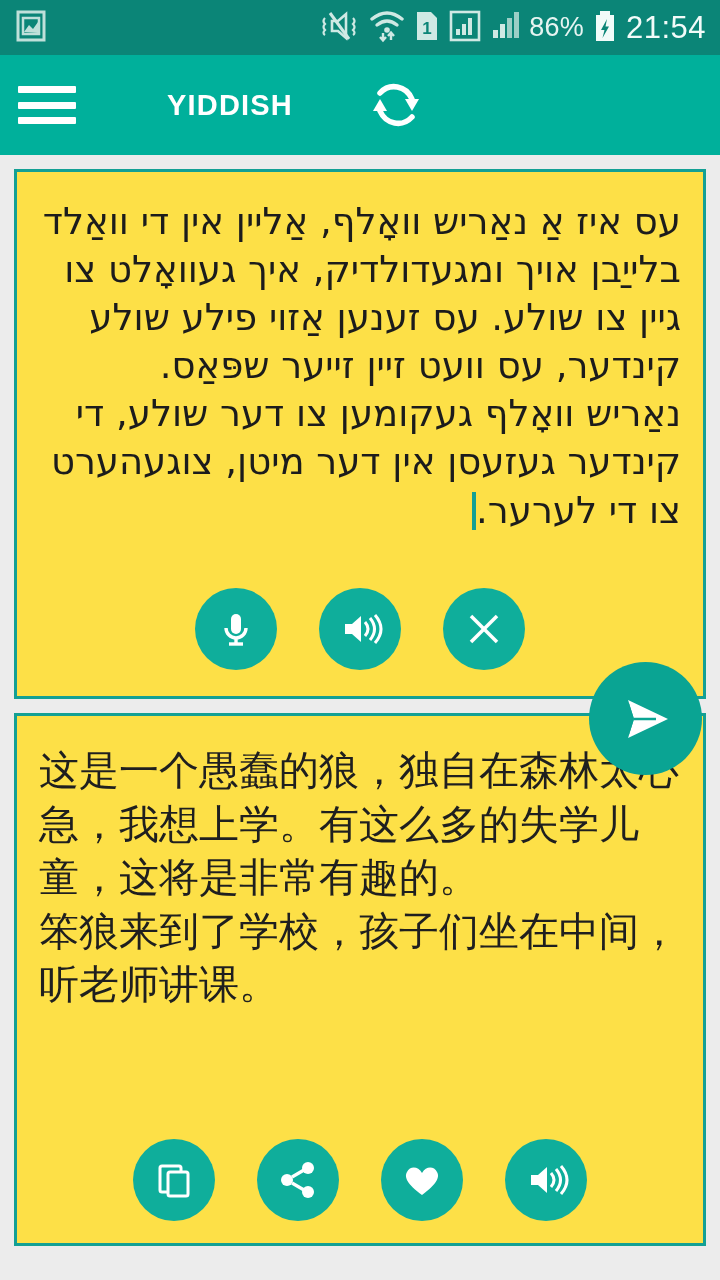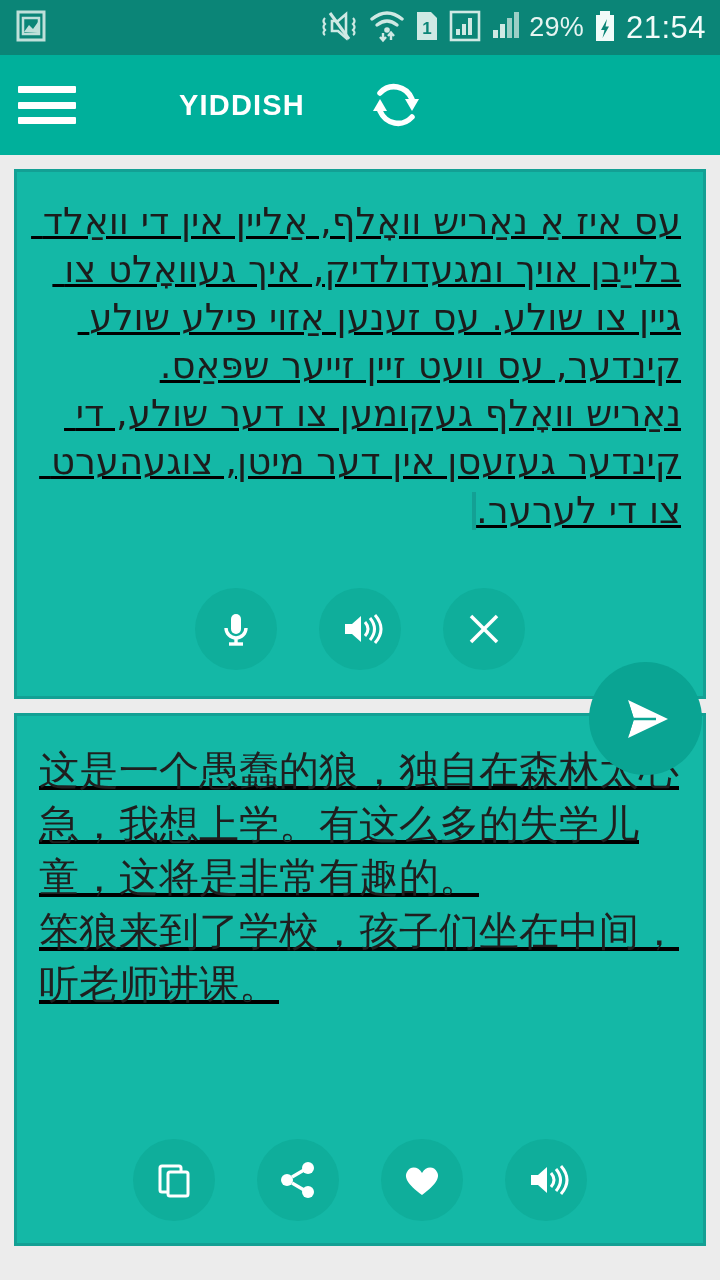--- a/index.html
+++ b/index.html
@@ -47,37 +47,36 @@
     display:block; height:7px; width:100%; background:#ffffff; border-radius:1px;
   }
   .lang {
     color:#ffffff;
     font-size:29px;
     font-weight:bold;
     letter-spacing:1.2px;
     font-family:"Liberation Sans", sans-serif;
     text-align:center;
   }
-  .lang-src { position:absolute; left:162px; width:160px; }
+  .lang-src { position:absolute; left:150px; width:160px; }
   .lang-tgt { position:absolute; left:470px; width:215px; }
   .swap-btn {
     position:absolute; left:358px; top:50%;
     transform:translateY(-50%);
     width:76px; height:76px;
     display:flex; align-items:center; justify-content:center;
     cursor:pointer;
   }
 
   
   .card {
-    background:#14b8a6;
+    background:#fde047;
     border:3px solid #13a094;
     margin:14px 14px 0 14px;
     position:relative;
-    text-decoration:underline;
   }
   .card-src { height:530px; }
   .card-tgt { height:533px; }
 
   .src-text {
     direction:rtl;
     text-align:right;
     font-size:37px;
     line-height:1.30;
     color:#1c1c1c;
@@ -191,21 +190,21 @@
 
       <span class="sb-icon">
         <svg width="30" height="34" viewBox="0 0 30 34">
           <path d="M3 29 L8 29 L8 21 L3 21 Z" fill="#cfe9e4"></path>
           <path d="M10 29 L15 29 L15 15 L10 15 Z" fill="#cfe9e4"></path>
           <path d="M17 29 L22 29 L22 9 L17 9 Z" fill="#9ccfc6"></path>
           <path d="M24 29 L29 29 L29 3 L24 3 Z" fill="#9ccfc6"></path>
         </svg>
       </span>
 
-      <span class="sb-text">29%</span>
+      <span class="sb-text">86%</span>
 
       <span class="sb-icon">
         <svg width="24" height="34" viewBox="0 0 24 34">
           <rect x="7" y="2" width="10" height="4" fill="#f2fbf9"></rect>
           <rect x="3" y="6" width="18" height="26" fill="#f2fbf9"></rect>
           <path d="M14 10 L8 21 L11.5 21 L9.5 29 L16 17.5 L12.5 17.5 Z" fill="#0b8577"></path>
         </svg>
       </span>
 
       <span class="sb-clock">21:54</span>

